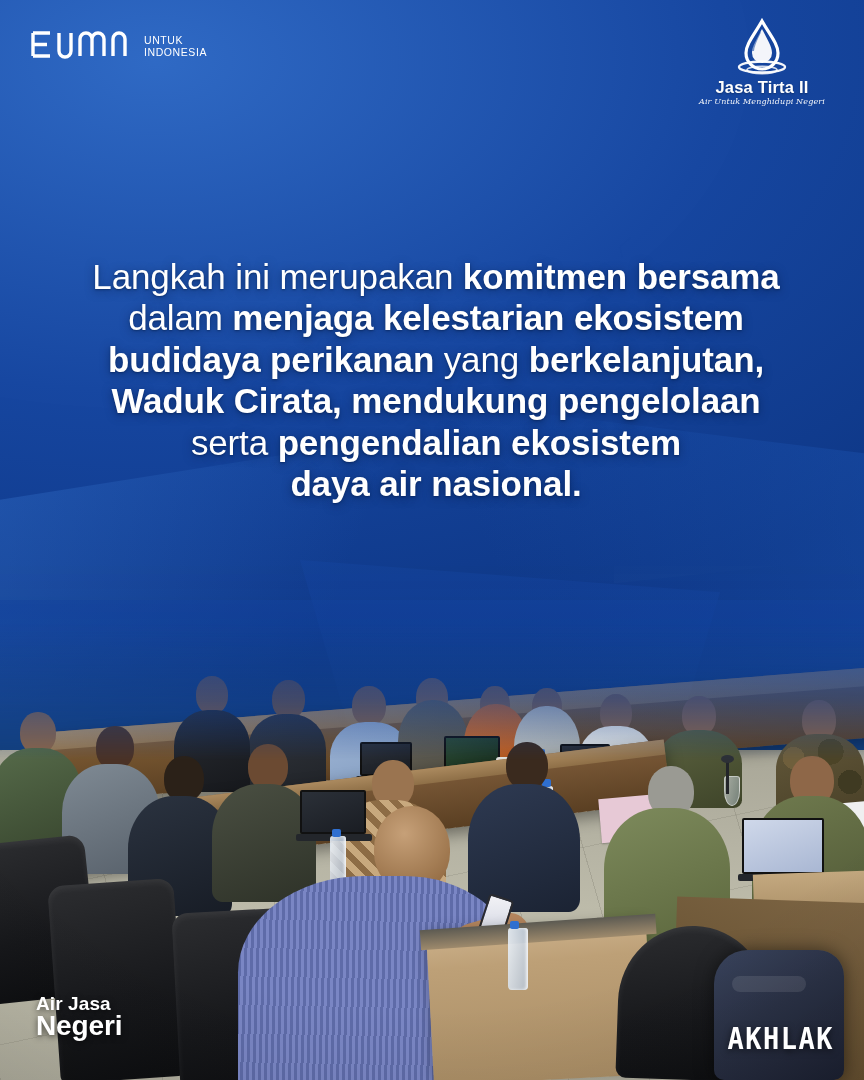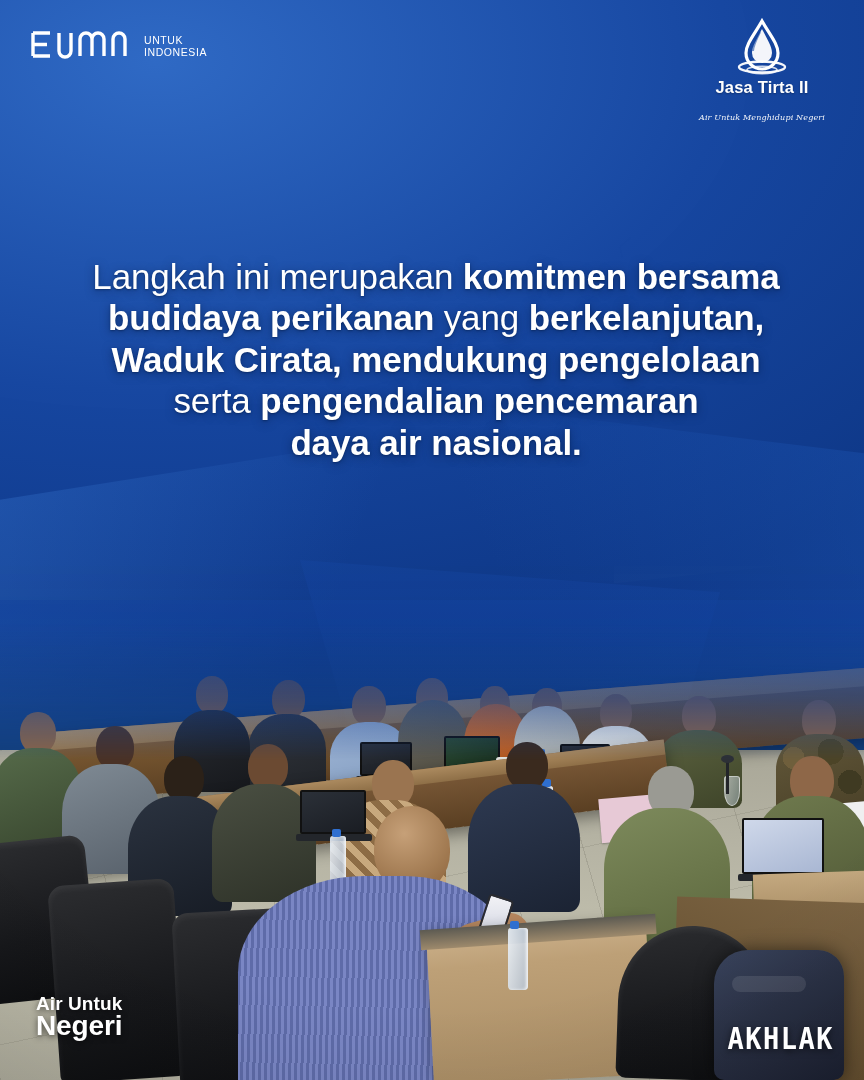--- a/index.html
+++ b/index.html
@@ -278,21 +278,21 @@
     position:absolute; right:22px; top:18px; width:160px;
     text-align:center; color:#fff;
   }
   .jt2-drop{ display:block; margin:0 auto; }
   .jt2-name{
     font-size:16.5px; font-weight:700; letter-spacing:.012em;
     margin-top:-2px; text-shadow:0 1px 2px rgba(0,0,0,.3);
   }
   .jt2-tag{
     font-family:"DejaVu Serif", serif; font-style:italic;
-    font-size:8px; letter-spacing:.02em; opacity:.95; margin-top:16px;
+    font-size:8px; letter-spacing:.02em; opacity:.95; margin-top:0;
     white-space:nowrap;
   }
 
   
   .copy{
     position:absolute; left:4px; top:256px; width:864px;
     text-align:center; padding:0 44px;
     color:#ffffff;
     font-size:35px; line-height:1.185;
     letter-spacing:-.004em;
@@ -517,26 +517,27 @@
       <path d="M30 14 C26 22 23 28 23 33" fill="none" stroke="#1246a0" stroke-width="2" opacity=".55"></path>
       <ellipse cx="32" cy="49" rx="23" ry="5.5" fill="none" stroke="#ffffff" stroke-width="2.4" opacity=".95"></ellipse>
       <ellipse cx="32" cy="52" rx="15" ry="3.6" fill="none" stroke="#ffffff" stroke-width="1.8" opacity=".8"></ellipse>
     </svg>
     <div class="jt2-name">Jasa Tirta II</div>
     <div class="jt2-tag">Air Untuk Menghidupi Negeri</div>
   </div>
 
   <div class="copy" id="headline">
       <span class="ln"><span class="lt">Langkah ini merupakan </span><span class="bd">komitmen bersama</span></span>
+      <span class="ln"><span class="lt">dalam </span><span class="bd">menjaga kelestarian ekosistem</span></span>
       <span class="ln"><span class="bd">budidaya perikanan</span><span class="lt"> yang </span><span class="bd">berkelanjutan,</span></span>
       <span class="ln"><span class="bd">Waduk Cirata, mendukung pengelolaan</span></span>
-      <span class="ln"><span class="lt">serta </span><span class="bd">pengendalian pencemaran</span></span>
+      <span class="ln"><span class="lt">serta </span><span class="bd">pengendalian ekosistem</span></span>
       <span class="ln"><span class="bd">daya air nasional.</span></span>
     </div>
 
   <div class="tagline">
-    <div class="t1">Air Untuk</div>
+    <div class="t1">Air Jasa</div>
     <div class="t2">Negeri</div>
   </div>
 
   <div class="akhlak">AKHLAK</div>
 
 </div>
 
 </body></html>

